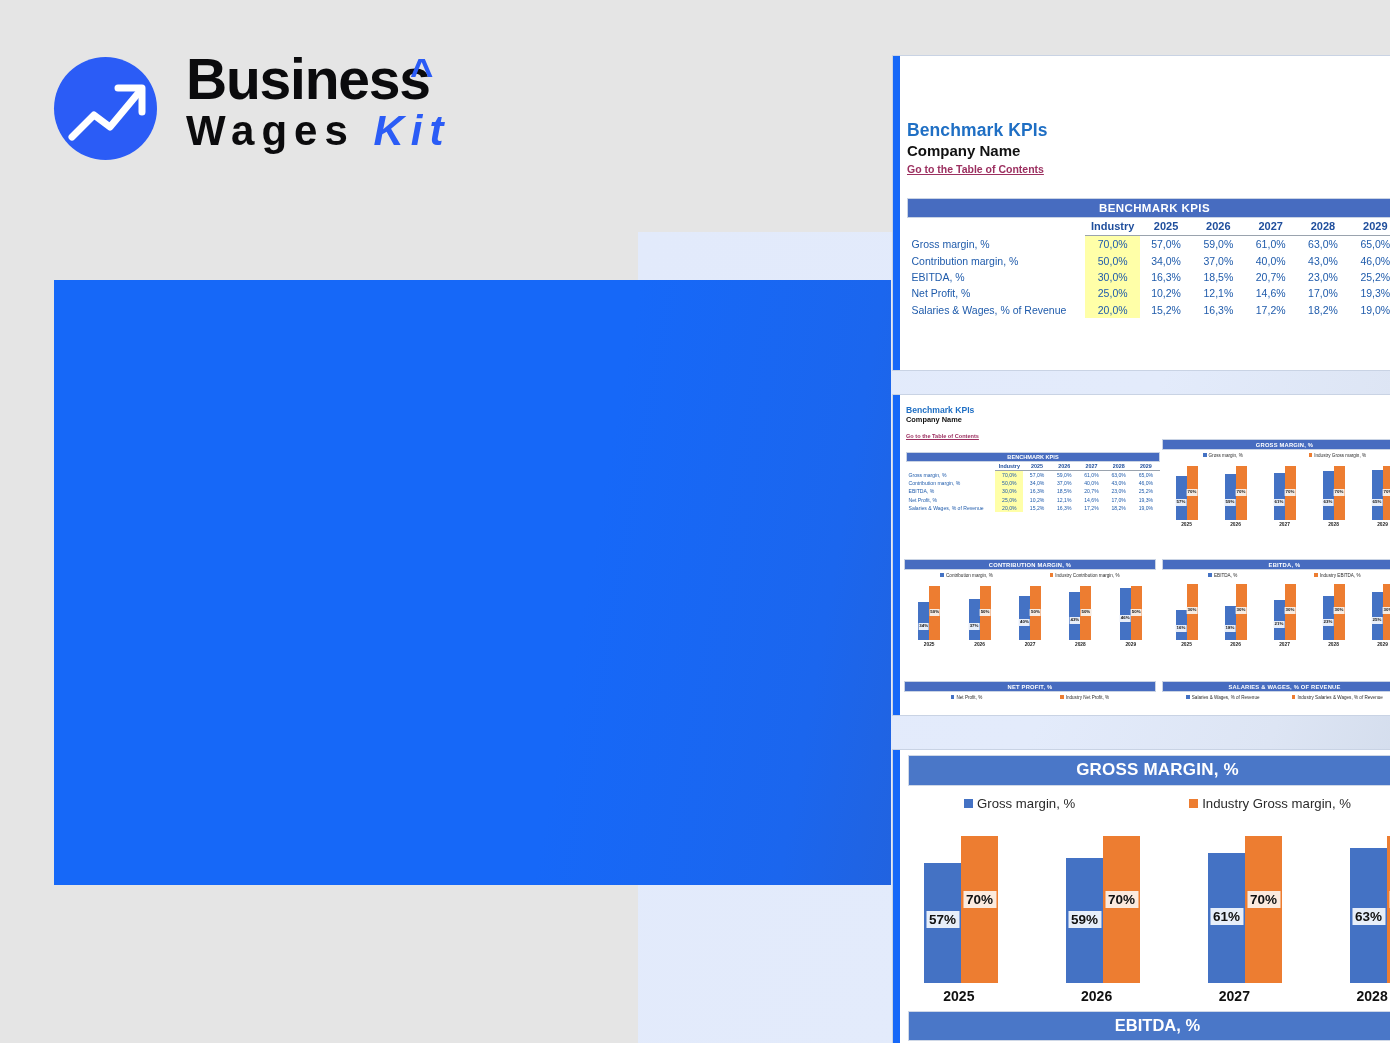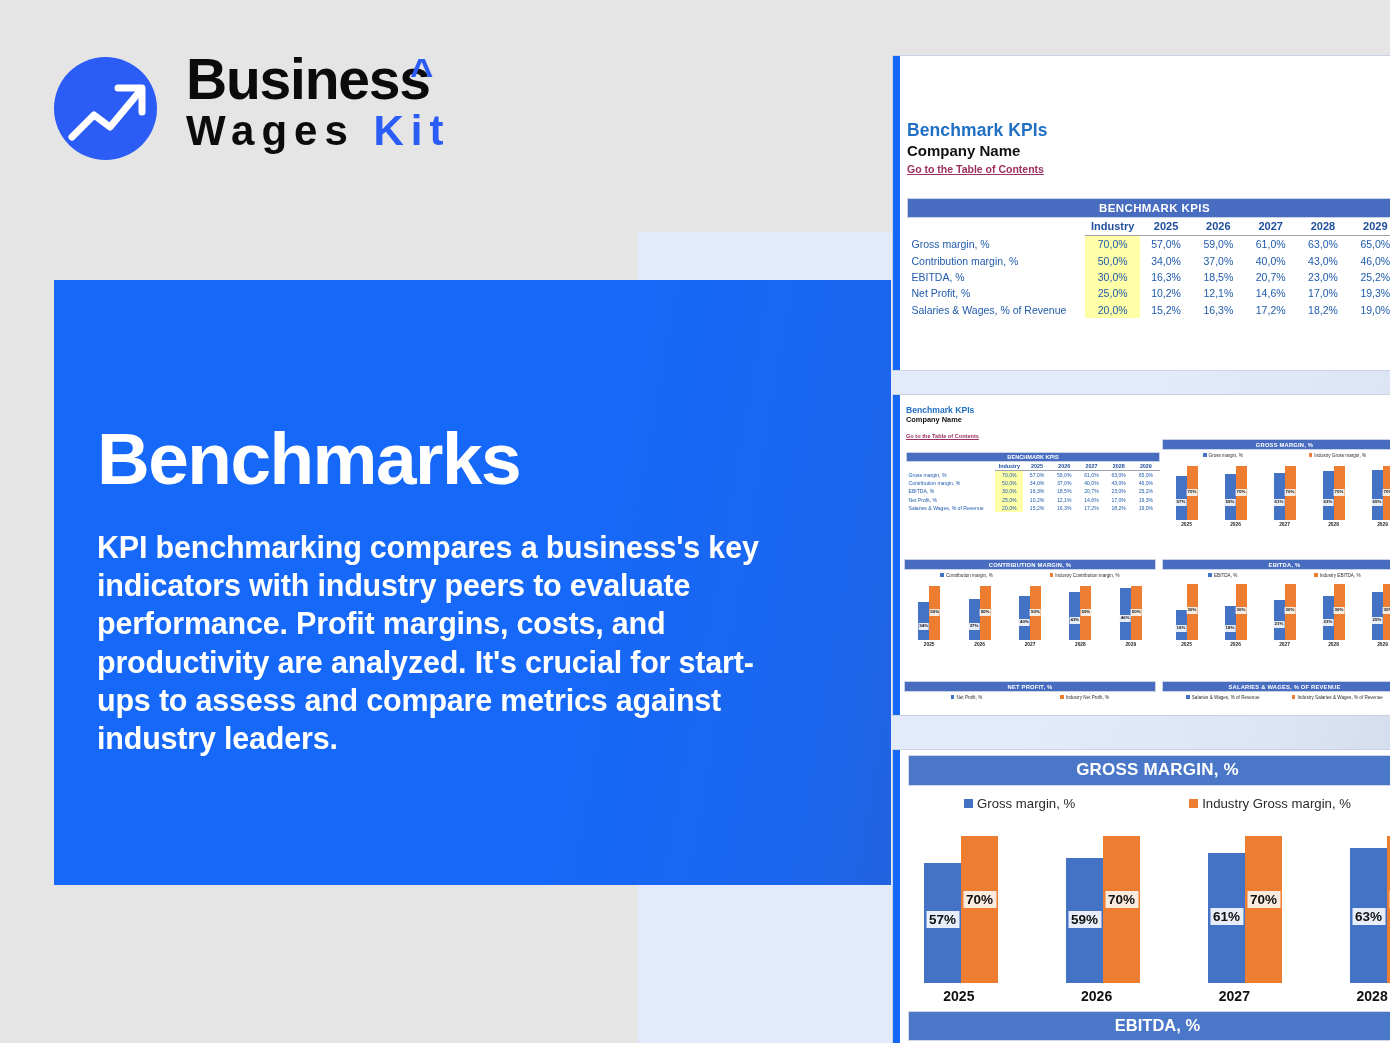--- a/index.html
+++ b/index.html
@@ -26,21 +26,21 @@
   .logo-circle svg { position: absolute; left: 0; top: 0; }
   .logo-text { position: absolute; left: 132px; top: 0px; }
   .logo-line1 {
     font-size: 57px; font-weight: 700; letter-spacing: -1.2px; color: #0b0b0d;
     line-height: 62px; white-space: nowrap;
   }
   .logo-line2 {
     font-size: 42px; font-weight: 700; letter-spacing: 7px; line-height: 46px;
     color: #0b0b0d; white-space: nowrap; margin-top: -2px;
   }
-  .logo-line2 .kit { color: #2b5cf6; }
+  .logo-line2 .kit { color: #2b5cf6; font-style: italic; }
   .circumflex {
     position: absolute; left: 224px; top: 3px;
     font-size: 40px; font-weight: 700; color: #2b5cf6;
   }
 
   
   .blue-box {
     position: absolute; left: 54px; top: 280px; width: 837px; height: 605px;
     background: linear-gradient(100deg,#1668f8 0%,#1668f8 62%,#1b66ee 88%,#2163e0 100%);
   }
@@ -201,22 +201,20 @@
       </svg>
     </div>
     <div class="logo-text">
       <div class="logo-line1">Business</div>
       <div class="circumflex">^</div>
       <div class="logo-line2"><span>Wages </span><span class="kit">Kit</span></div>
     </div>
   </div>
 
   <div class="blue-box">
-    <div class="headline">Benchmarks</div>
-    <div class="body-copy">KPI benchmarking compares a business's key indicators with industry peers to evaluate performance. Profit margins, costs, and productivity are analyzed. It's crucial for start-ups to assess and compare metrics against industry leaders.</div>
   </div>
 
   <div class="panel" id="panel1">
     <div class="panel-stripe"></div>
     <div class="p1-inner">
       <div class="p1-title">Benchmark KPIs</div>
       <div class="p1-sub">Company Name</div>
       <a class="p1-link" href="#">Go to the Table of Contents</a>
       <table class="kpi">
         <tbody>

